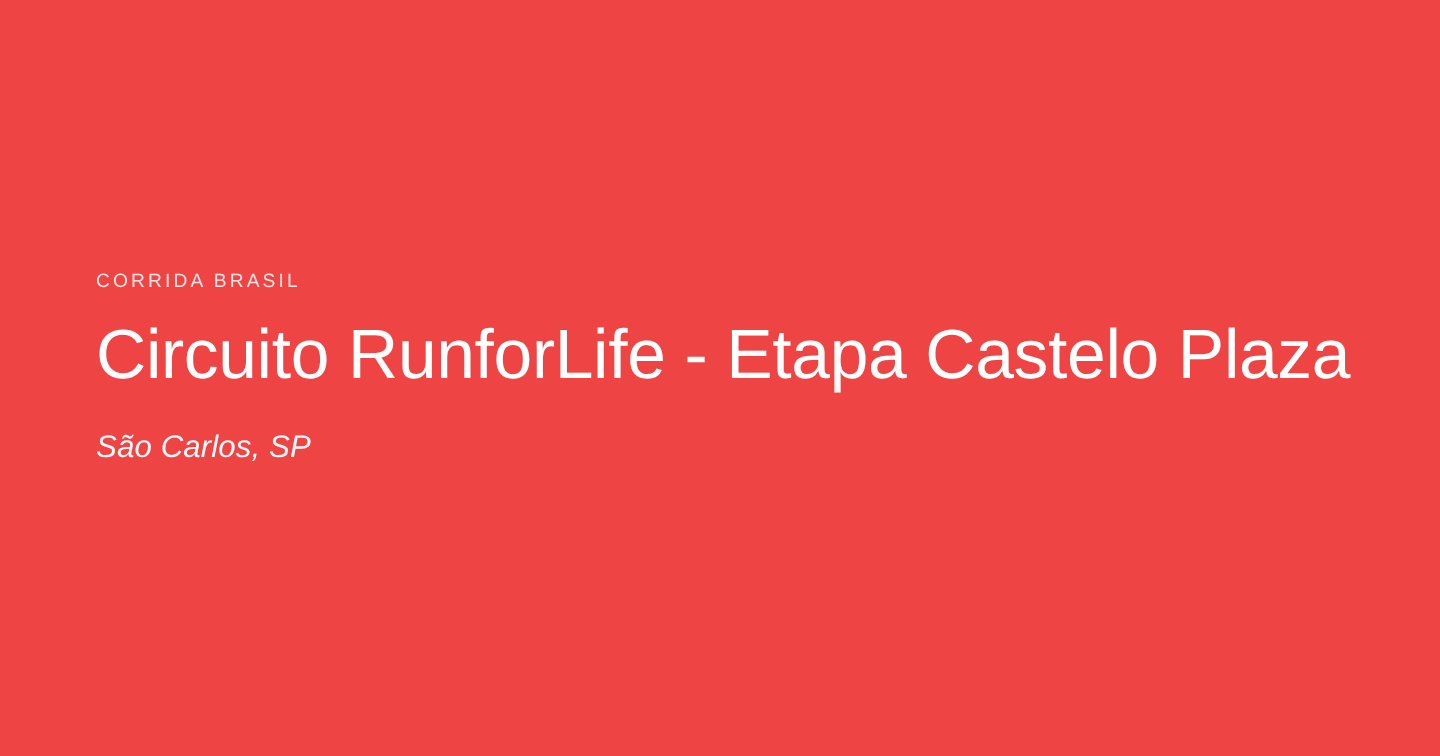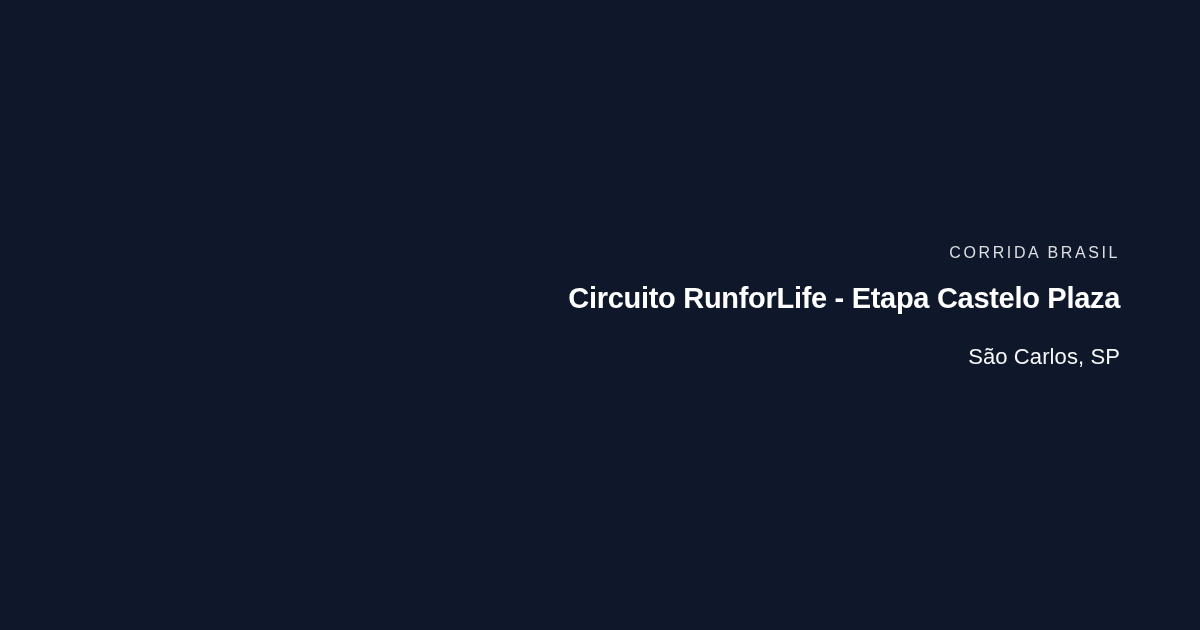--- a/index.html
+++ b/index.html
@@ -43,55 +43,56 @@
     letter-spacing: 2.6px;
     text-transform: uppercase;
     color: rgba(255, 255, 255, 0.86);
     margin: 0 0 22px 0;
     white-space: nowrap;
   }
 
   .title {
     display: block;
     font-family: "Liberation Sans", sans-serif;
-    font-size: 29px;
-    font-weight: 700;
+    font-size: 58px;
+    font-weight: 400;
     line-height: 1.06;
     letter-spacing: -0.3px;
     color: #ffffff;
     margin: 0 0 31px 0;
     white-space: nowrap;
   }
 
   .location {
     display: block;
     font-family: "Liberation Sans", sans-serif;
-    font-size: 22px;
+    font-size: 26px;
     font-weight: 400;
     line-height: 1.1;
     letter-spacing: 0.1px;
     color: rgba(255, 255, 255, 0.97);
     margin: 0 0 16px 0;
     white-space: nowrap;
+    font-style: italic;
   }
 
   .date {
     display: block;
     font-family: "Liberation Sans", sans-serif;
     font-size: 21px;
     font-weight: 400;
     line-height: 1.1;
     letter-spacing: 0.1px;
     color: rgba(255, 255, 255, 0.8);
     margin: 0;
     white-space: nowrap;
   }
 </style>
 </head>
 <body>
 
-<div class="og-card" style="background-color: #0f172a; text-align: right;">
+<div class="og-card" style="background-color: #ef4444;">
   <div class="text-block">
     <span class="eyebrow">CORRIDA BRASIL</span>
     <h1 class="title">Circuito RunforLife - Etapa Castelo Plaza</h1>
     <span class="location">São Carlos, SP</span>
   </div>
 </div>
 
 </body></html>

